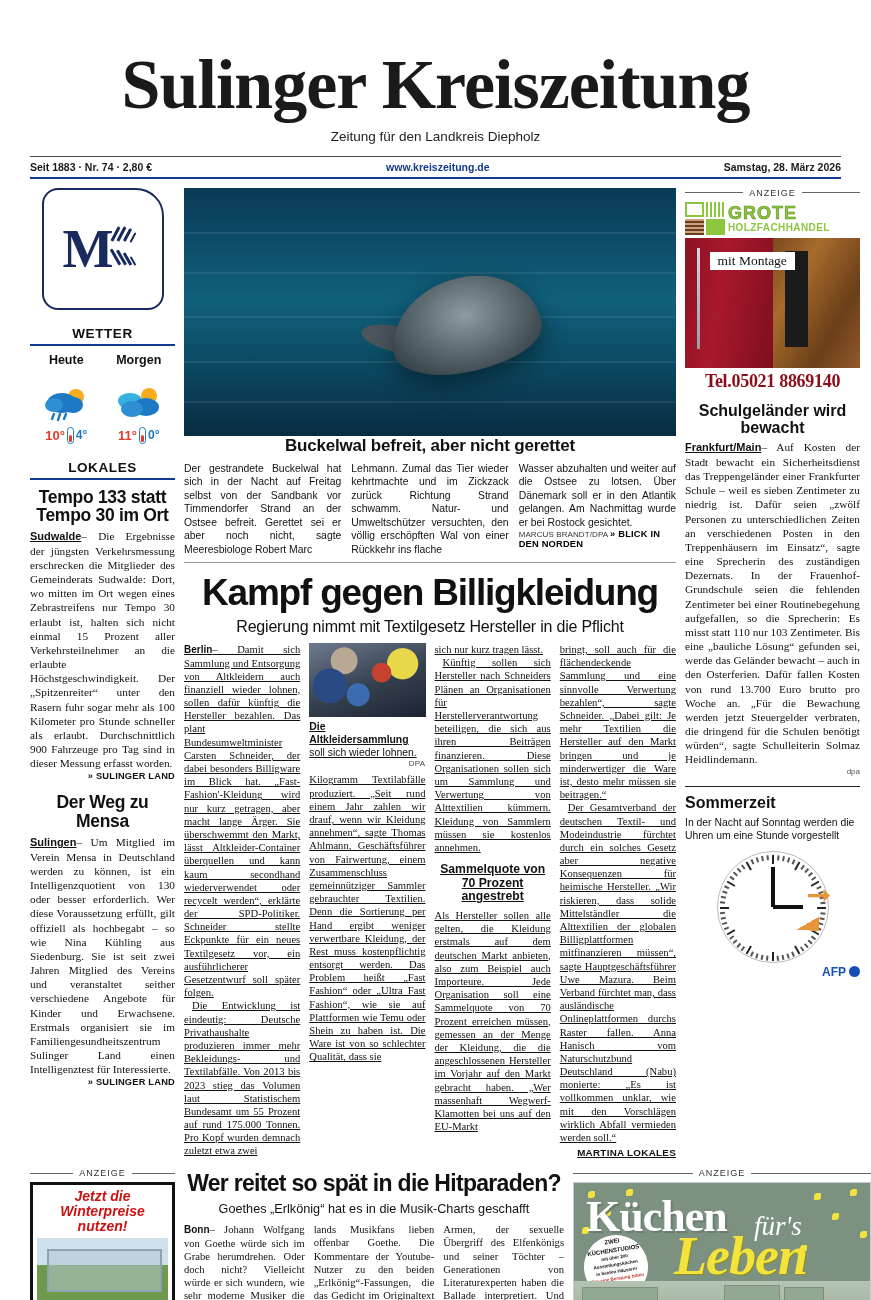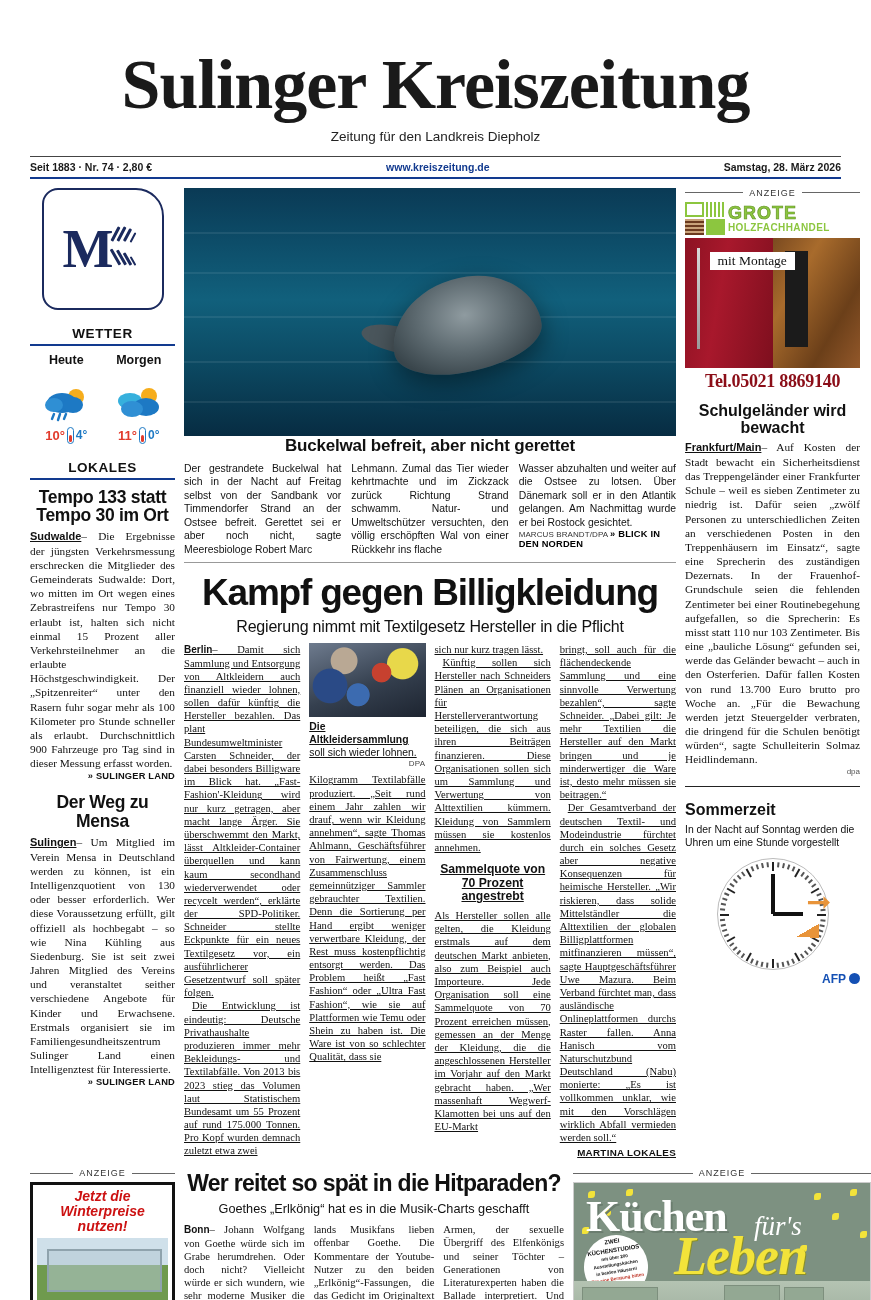--- a/index.html
+++ b/index.html
@@ -239,21 +239,21 @@
   }
   .grote-tel {
     font-family: "Liberation Serif", serif; font-weight: 700;
     font-size: 18px; color: #8b0e18; text-align: center; margin-top: 3px;
     letter-spacing: -0.3px;
   }
   .r-head {
     font-weight: 700; font-size: 16px; text-align: center;
     line-height: 1.08; margin-top: 10px;
   }
-  .sommerzeit-box { margin-top: 10px; border-top: 1.6px solid #222; padding-top: 14px; }
+  .sommerzeit-box { margin-top: 10px; border-top: 1.6px solid #222; padding-top: 7px; }
   .sommerzeit-title { font-weight: 700; font-size: 16px; }
   .sommerzeit-sub { font-size: 10.4px; line-height: 1.3; margin-top: 4px; }
   .clock {
     width: 112px; height: 112px; margin: 8px auto 0;
     border-radius: 50%; border: 1.5px solid #bbb; position: relative;
     background: #fff;
   }
   .clock .tick {
     position: absolute; left: 50%; top: 3px; width: 2px; height: 9px;
     background: #222; transform-origin: 50% 53px; margin-left: -1px;

